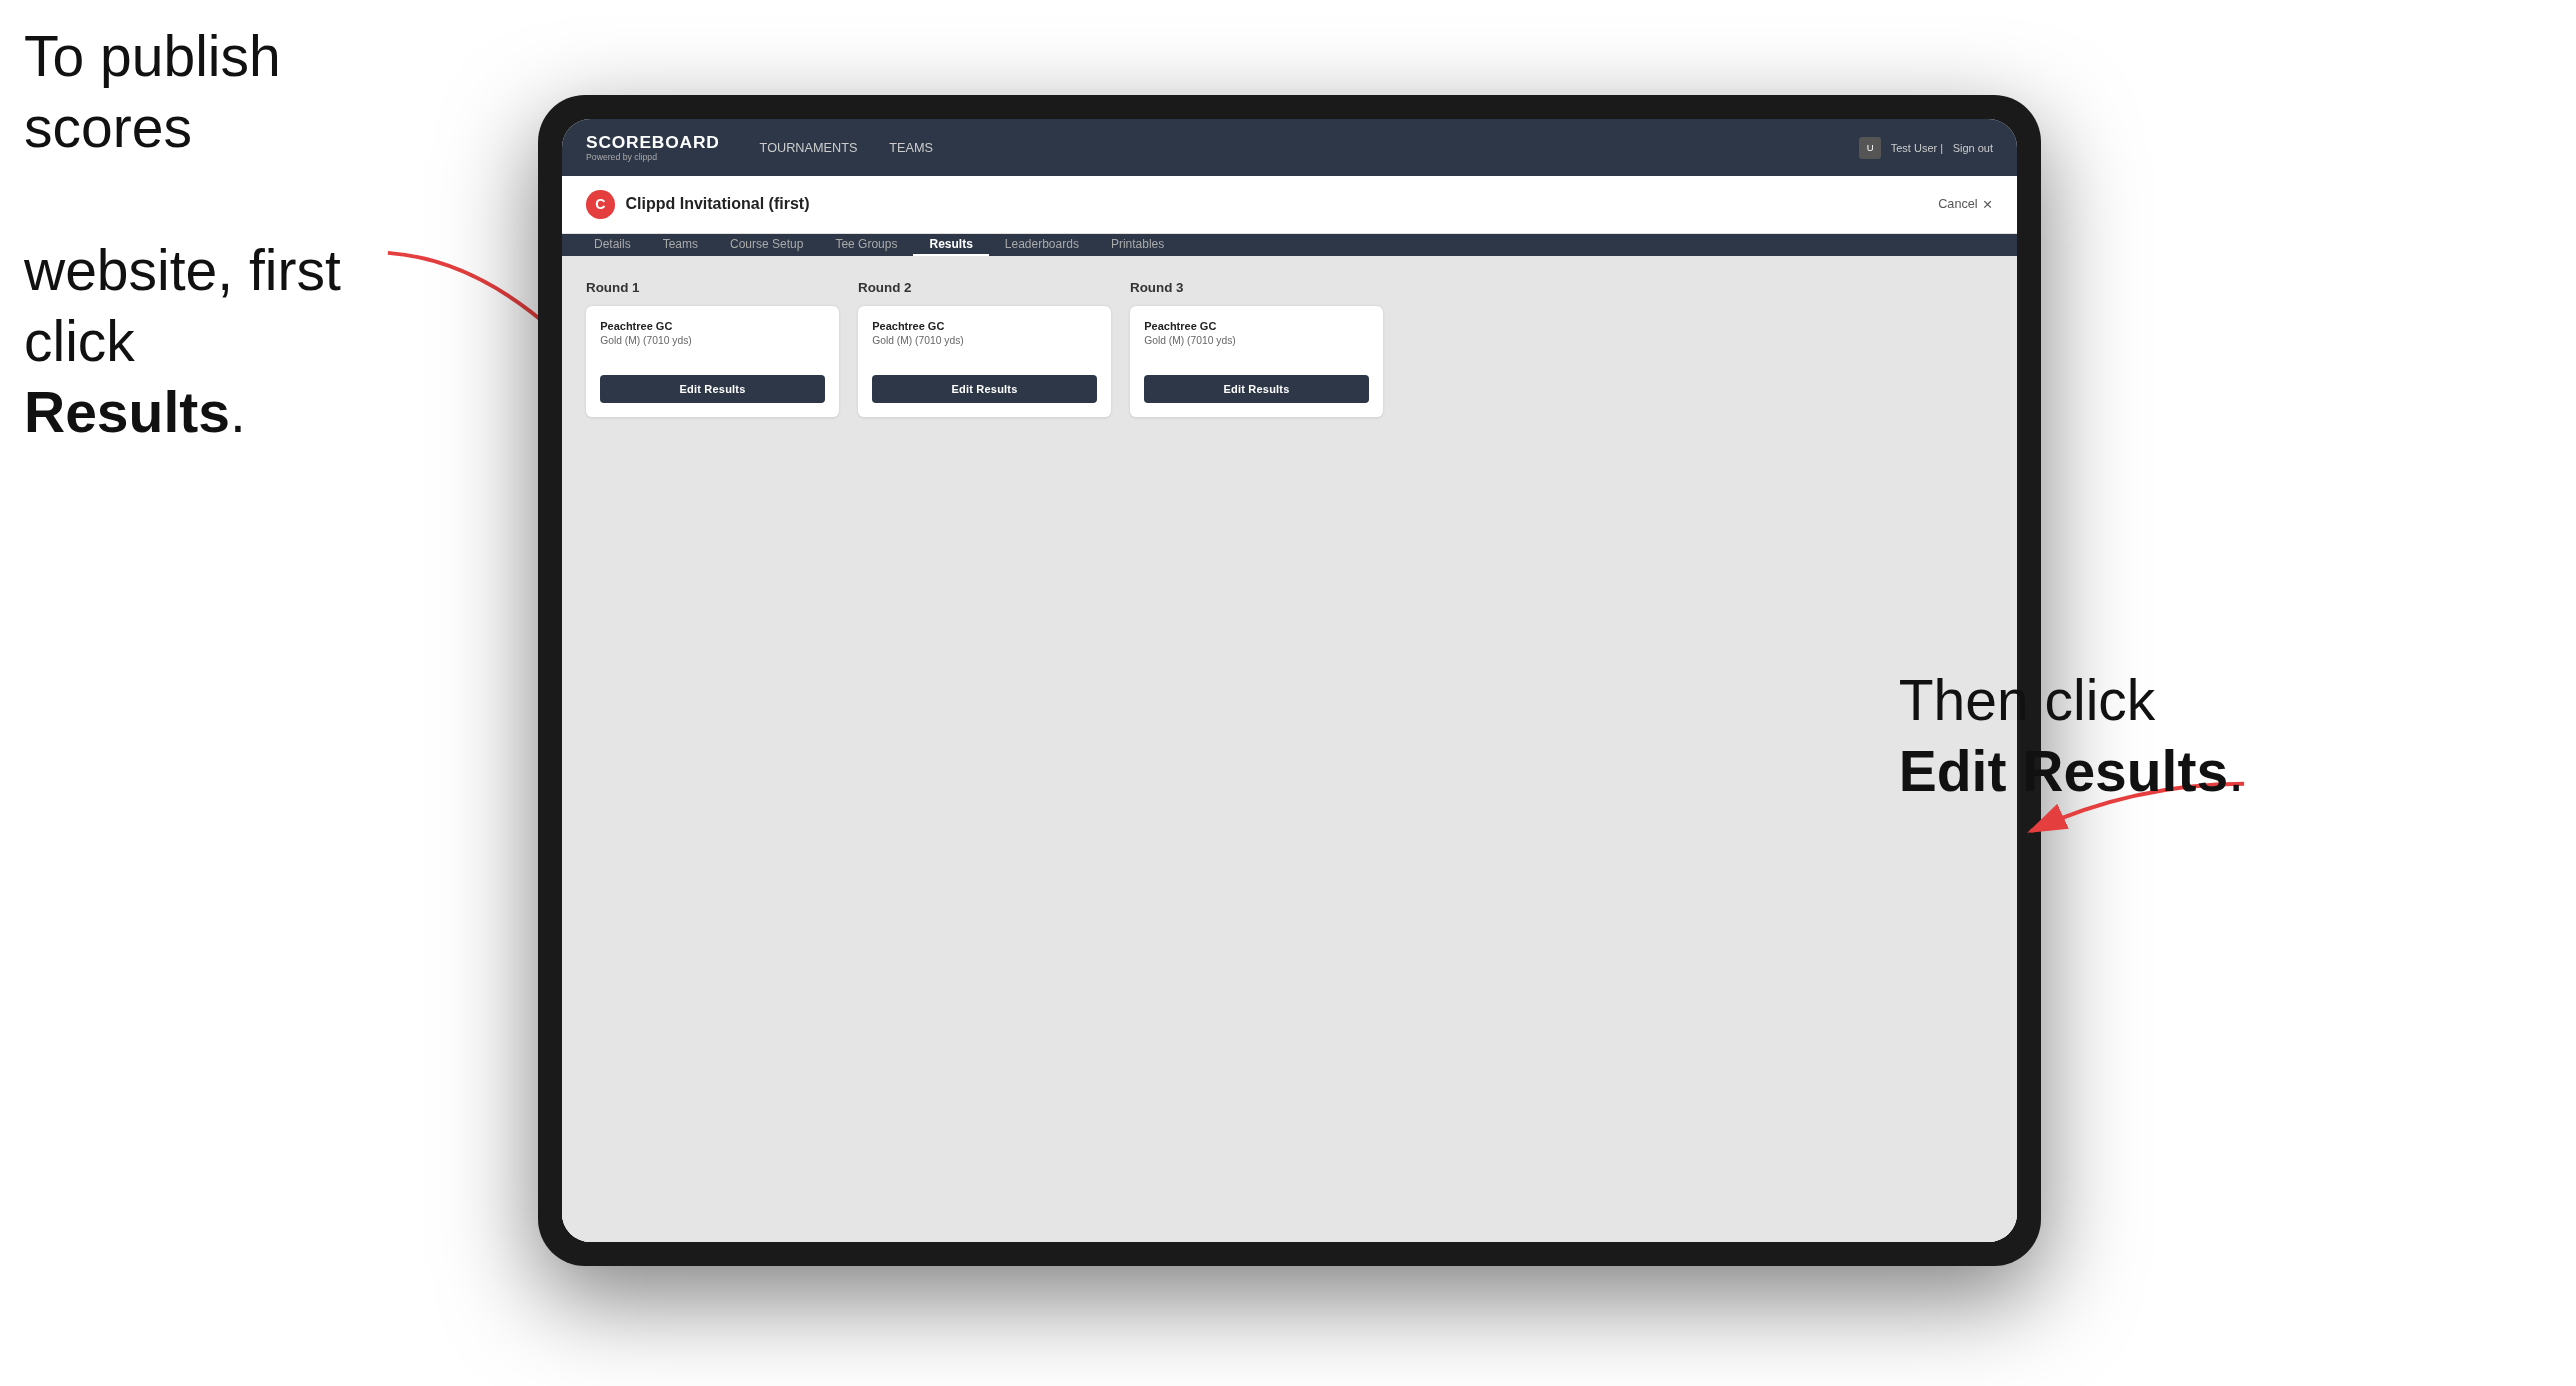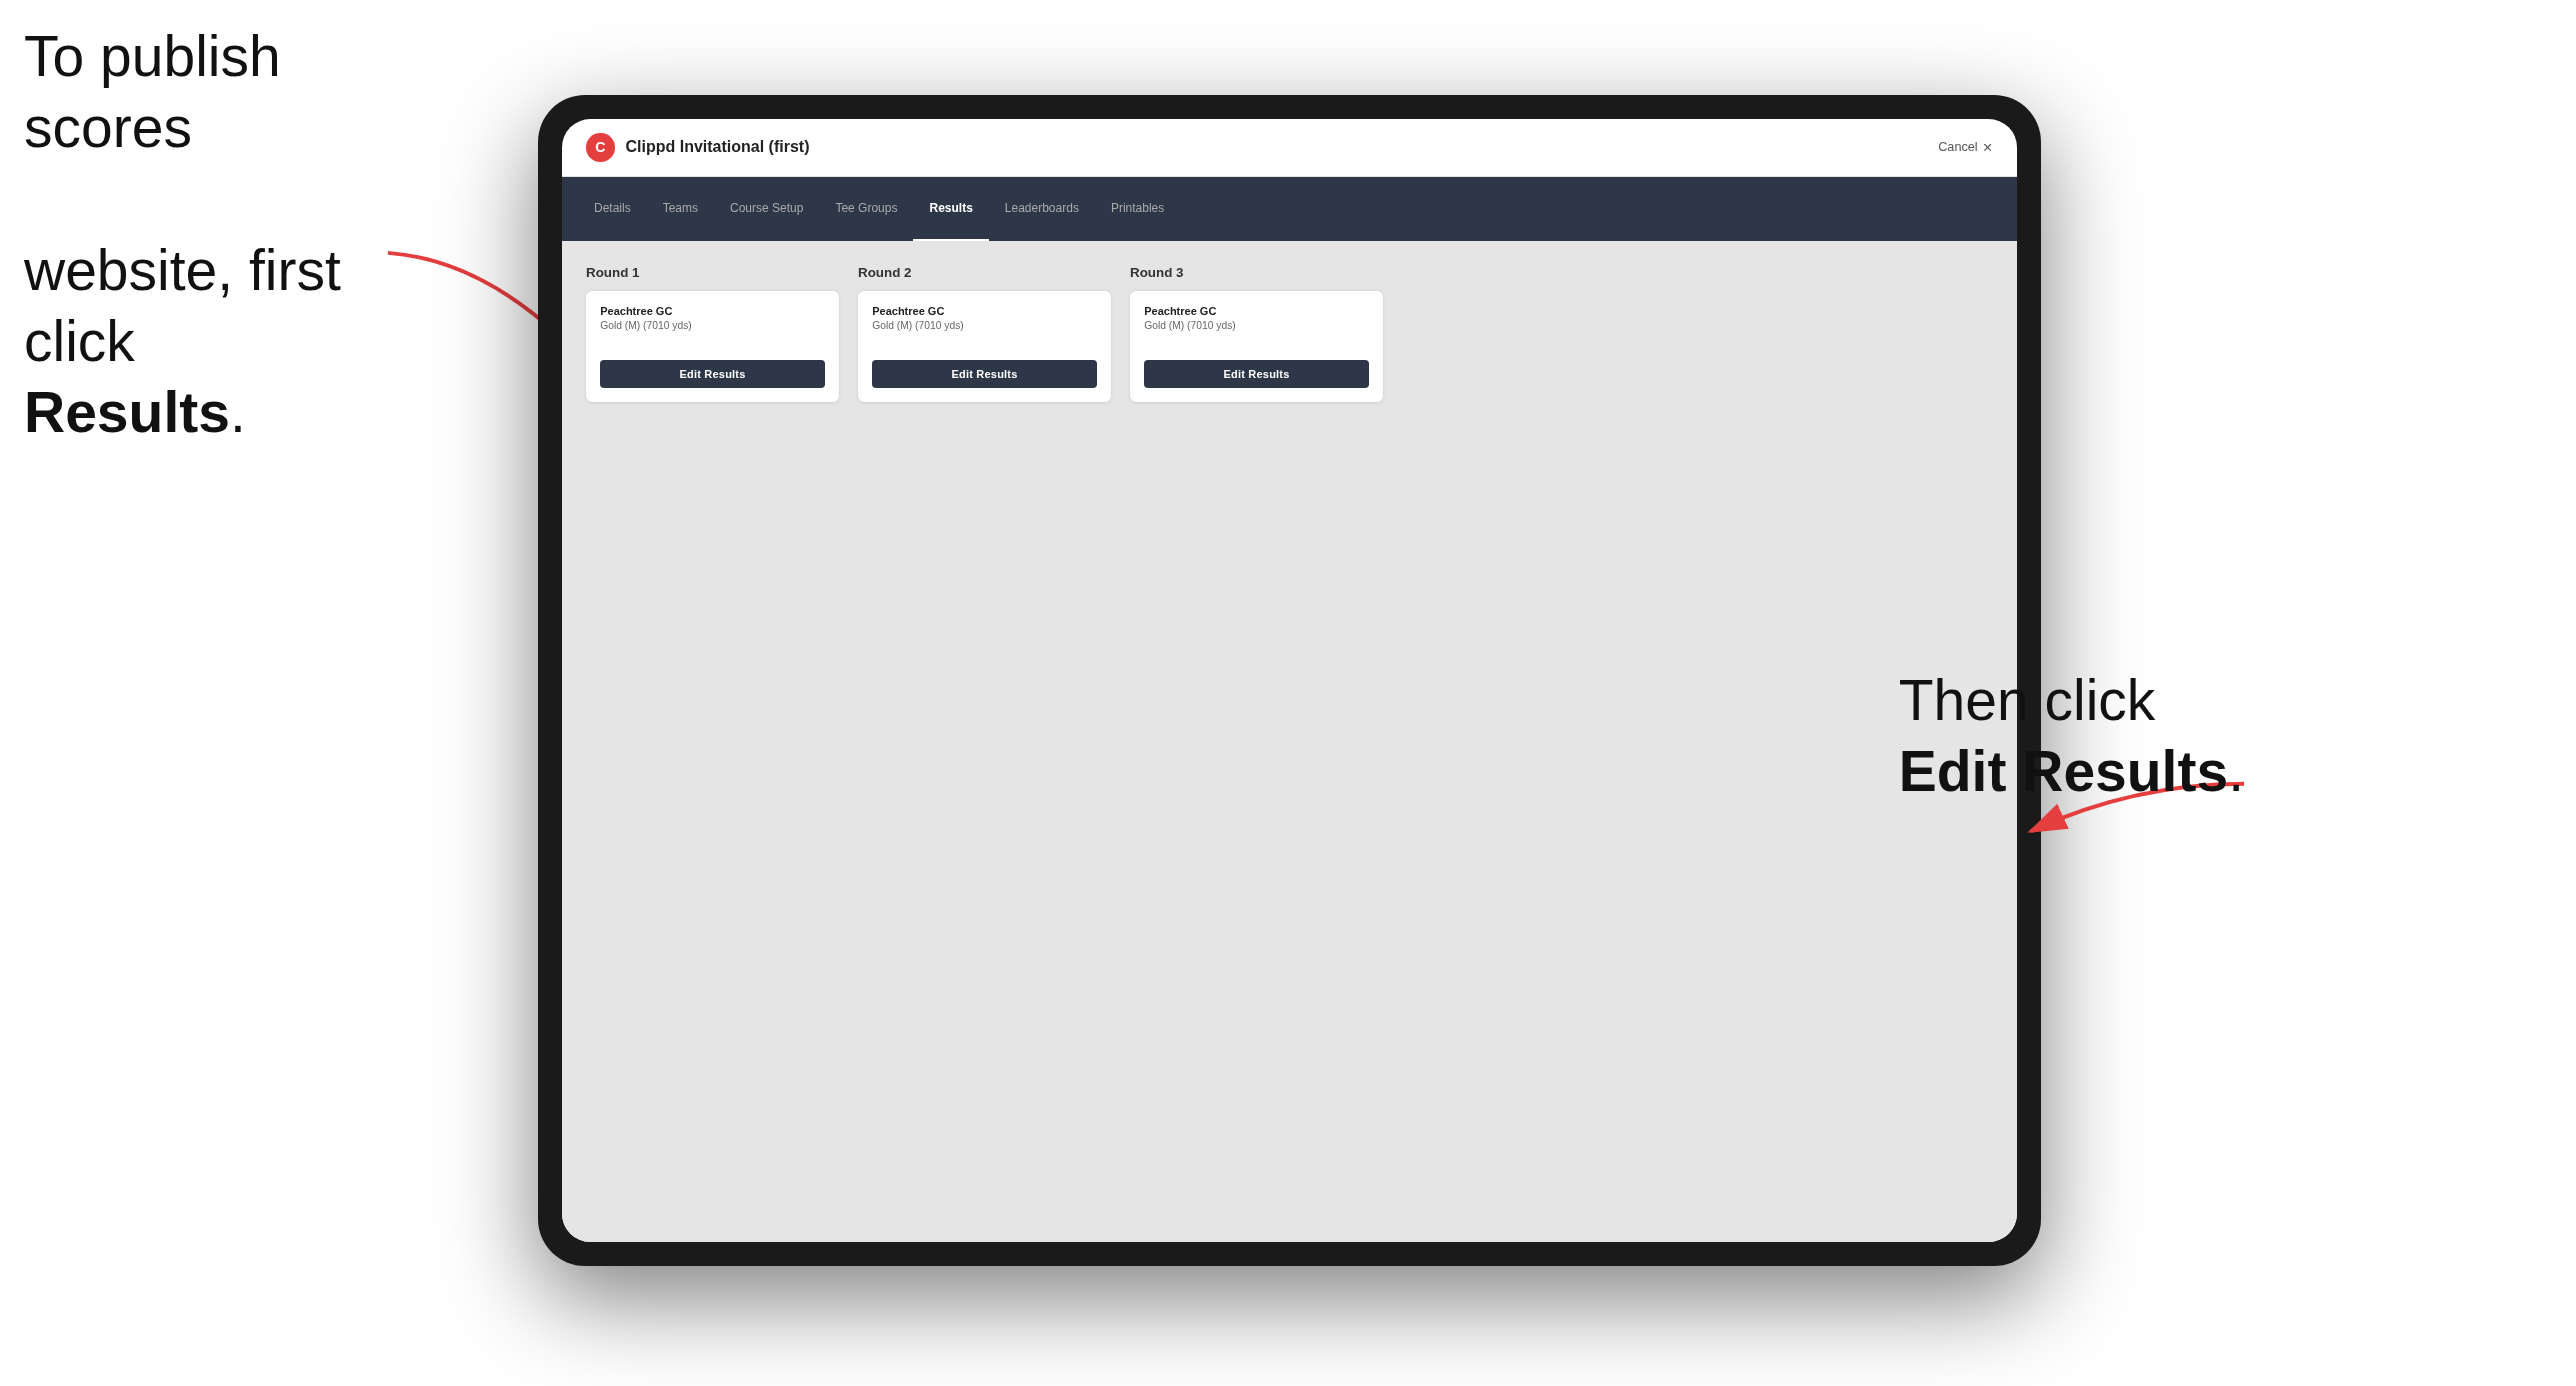--- a/index.html
+++ b/index.html
@@ -179,21 +179,21 @@
     .tab-bar {
       background: #2d3748;
       display: flex;
       padding: 0 16px;
       flex-shrink: 0;
     }
 
     .tab-item {
       color: #aaaaaa;
       font-size: 12px;
-      padding: 24px 16px;
+      padding: 3px 16px;
       cursor: pointer;
       border-bottom: 2.4px solid transparent;
     }
 
     .tab-item.active {
       color: #ffffff;
       border-bottom: 2.4px solid #ffffff;
       font-weight: 600;
     }
 
@@ -284,20 +284,35 @@
     <marker id="arrowhead1" markerWidth="10" markerHeight="7" refX="9" refY="3.5" orient="auto">
       <polygon points="0 0, 10 3.5, 0 7" fill="#e53e3e"></polygon>
     </marker>
   </defs>
   <path d="M 10,10 Q 150,20 280,170" stroke="#e53e3e" stroke-width="5" fill="none" marker-end="url(#arrowhead1)"></path>
 </svg>
 
 <div class="tablet">
   <div class="tablet-screen">
 
+    <div class="top-nav">
+      <div class="logo-area">
+        <span class="logo-text">SCOREBOARD</span>
+        <span class="logo-sub">Powered by clippd</span>
+      </div>
+      <div class="nav-links">
+        <span class="nav-link">TOURNAMENTS</span>
+        <span class="nav-link">TEAMS</span>
+      </div>
+      <div class="nav-right">
+        <div class="user-avatar">U</div>
+        <span>Test User |</span>
+        <span style="cursor:pointer;">Sign out</span>
+      </div>
+    </div>
 
     <div class="content-area">
 
       <div class="tournament-header">
         <div class="tournament-icon">
           <span>C</span>
         </div>
         <span class="tournament-name">Clippd Invitational (first)</span>
         <div class="cancel-btn">
           <span>Cancel</span>

